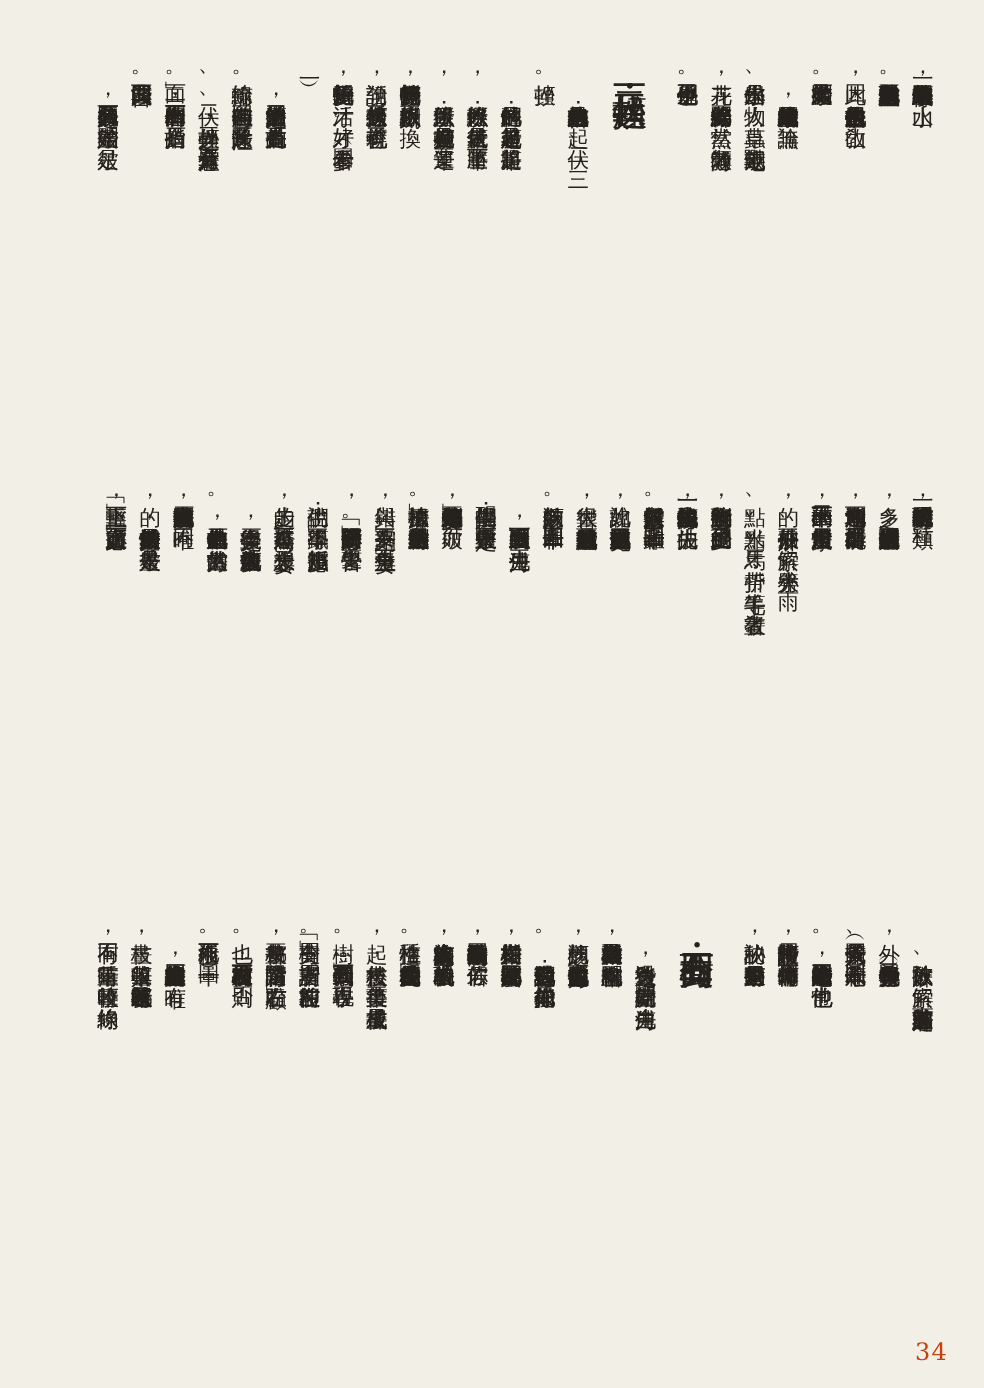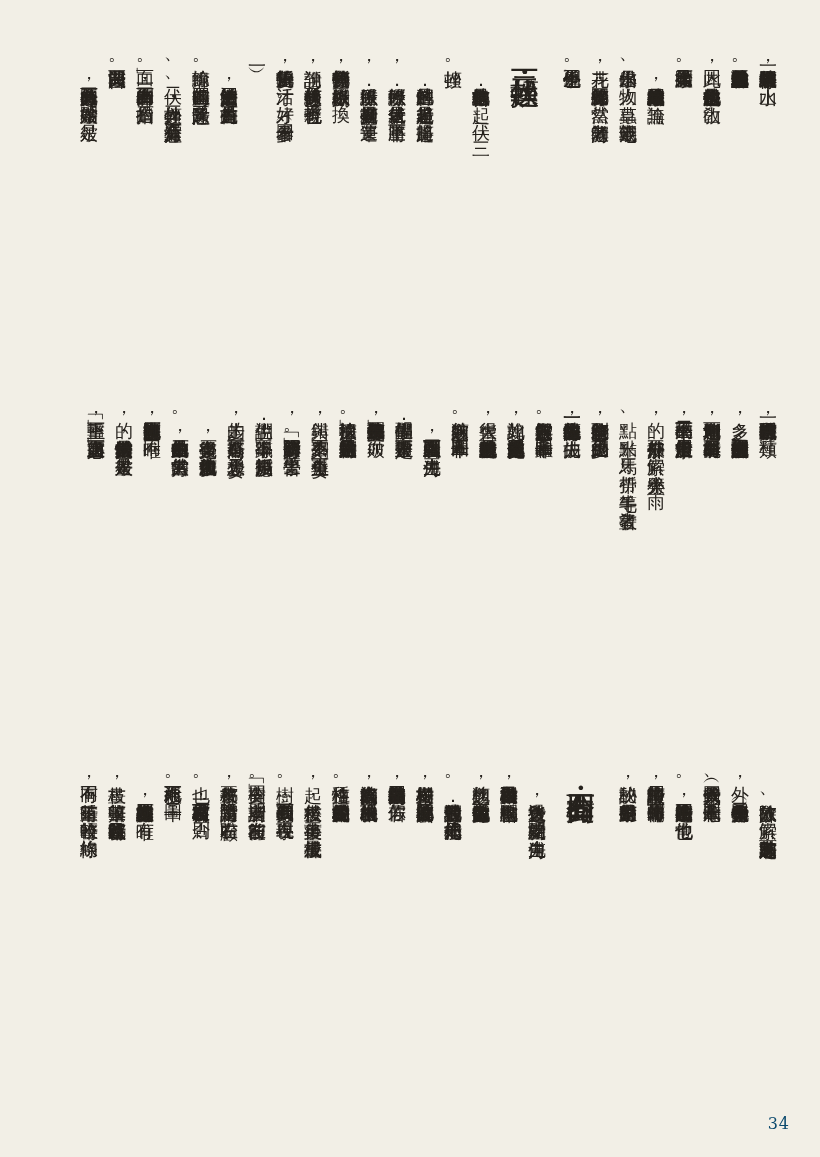--- a/index.html
+++ b/index.html
@@ -21,21 +21,21 @@
     white-space:nowrap;
   }
   .heading {
     font-size:29px; line-height:40px;
     margin-left:10px; margin-right:10px;
     padding-block-start:3px;
     white-space:nowrap;
   }
   .page-number {
     position:absolute; top:1114px; right:30px;
-    font-size:16px; letter-spacing:1px; color:#0c4a6e;
+    font-size:20px; letter-spacing:1px; color:#c2410c;
   }
 </style>
 </head>
 <body>
 
 <div class="page">
 
   <section class="band band-top">
     <div class="col">和近千年來的中國繪畫傳統一樣，山水</div>
     <div class="col">仍然是他主要的繪畫題材和表現的對象。</div>

